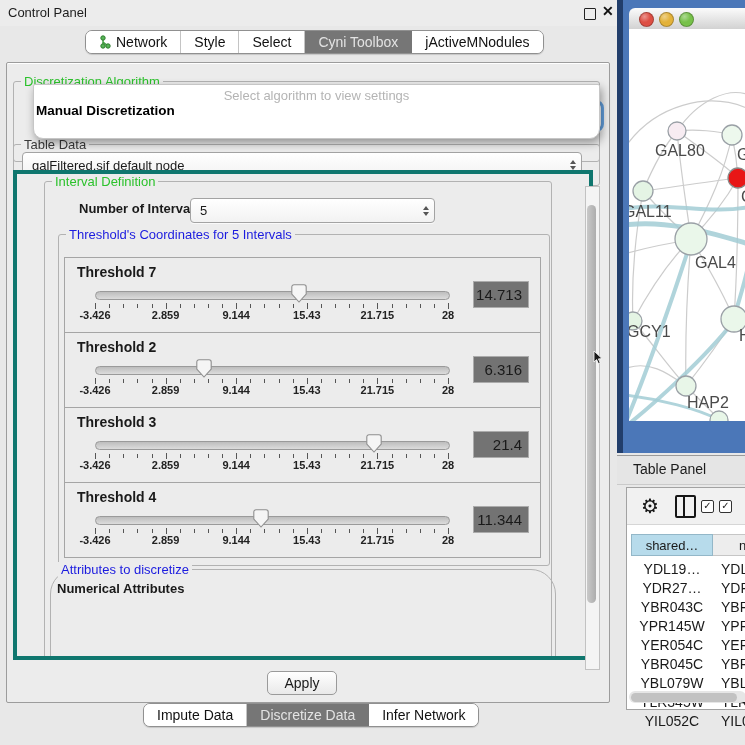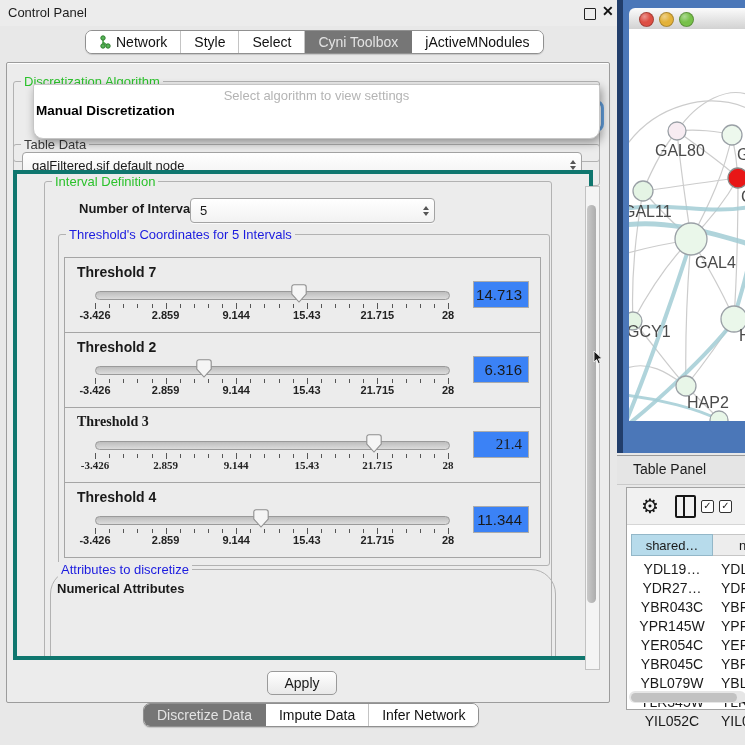--- a/index.html
+++ b/index.html
@@ -41,21 +41,21 @@
   .vscroll .thumb{position:absolute;left:1px;top:18px;width:9px;height:398px;background:linear-gradient(90deg,#c9c9c9,#adadad);border-radius:5px;}
   .bold13{font-weight:bold;font-size:13px;}
   
   .thr-panel{position:absolute;left:47px;width:475px;height:74px;background:#ececec;border:1px solid #a5a5a5;}
   .thr-label{position:absolute;left:12px;top:6px;font-size:14px;font-weight:bold;}
   .thr-track{position:absolute;left:30px;top:33px;width:353px;height:7px;border:1px solid #9a9a9a;border-radius:5px;background:linear-gradient(#bdbdbd,#dcdcdc);}
   .thr-thumb{position:absolute;top:26px;width:16px;height:19px;}
   .ticks{position:absolute;top:45px;left:0;}
   .tick{position:absolute;width:1px;background:#555;}
   .tick-label{position:absolute;top:51px;font-size:11px;font-weight:bold;color:#222;transform:translateX(-50%);white-space:nowrap;}
-  .thr-value{position:absolute;left:408px;top:23px;width:56px;height:27px;background:#3b82f6;border:1px solid #ababab;font-size:15px;display:flex;align-items:center;justify-content:flex-end;padding-right:6px;box-sizing:border-box;}
+  .thr-value{position:absolute;left:408px;top:23px;width:56px;height:27px;background:#737373;border:1px solid #ababab;font-size:15px;display:flex;align-items:center;justify-content:flex-end;padding-right:6px;box-sizing:border-box;}
   
   .attr-list{position:absolute;left:14px;top:35px;width:476px;height:90px;background:#fff;border:1px solid #a9a9a9;font-size:13px;}
   .attr-item{padding:1.5px 0 1.5px 17px;white-space:nowrap;}
   .attr-scroll{position:absolute;right:1px;top:1px;width:13px;height:88px;background:#f0f0f0;border-left:1px solid #d5d5d5;}
   .attr-scroll .thumb{position:absolute;left:2px;top:2px;width:9px;height:40px;background:#b9b9b9;border-radius:5px;}
   .apply-btn{left:267px;top:671px;width:68px;height:22px;background:linear-gradient(#ffffff,#e9e9e9);border:1px solid #9a9a9a;border-radius:5px;font-size:14px;display:flex;align-items:center;justify-content:center;}
   
   .right-bg{left:617px;top:0;width:128px;height:745px;background:#e8e8e8;}
   .net-frame-dark{left:617px;top:0;width:6px;height:453px;background:#223e6b;}
   .net-frame{left:623px;top:0;width:122px;height:453px;background:#4b77b8;}
@@ -236,21 +236,21 @@
           <div class="tick" style="left:383.0px;top:0px;height:6px;"></div>
         </div>
         <div class="tick-label" style="left:30.0px;">-3.426</div>
         <div class="tick-label" style="left:100.6px;">2.859</div>
         <div class="tick-label" style="left:171.2px;">9.144</div>
         <div class="tick-label" style="left:241.8px;">15.43</div>
         <div class="tick-label" style="left:312.4px;">21.715</div>
         <div class="tick-label" style="left:383.0px;">28</div>
         <div class="thr-value">6.316</div>
       </div>
-      <div class="thr-panel" style="top: 233px; font-family: Liberation Serif, serif;">
+      <div class="thr-panel" style="top: 233px;">
         <div class="thr-label">Threshold 3</div>
         <div class="thr-track"></div>
         <svg class="thr-thumb" style="left:300.9px;" viewBox="0 0 16 19">
           <path d="M3,0.8 h10 a2.2,2.2 0 0 1 2.2,2.2 v7 L8,18 L0.8,10 v-7 a2.2,2.2 0 0 1 2.2,-2.2 z" fill="#f5f5f5" stroke="#8f8f8f" stroke-width="1.1"></path>
         </svg>
         <div class="ticks">
           <div class="tick" style="left:30.0px;top:0px;height:6px;"></div>
           <div class="tick" style="left:44.1px;top:1px;height:4px;"></div>
           <div class="tick" style="left:58.2px;top:1px;height:4px;"></div>
           <div class="tick" style="left:72.4px;top:1px;height:4px;"></div>
@@ -334,25 +334,25 @@
     <span class="bold13" style="position:absolute;left:6px;top:11px;">Numerical Attributes</span>
   </div>
 </div>
 <div class="abs vscroll">
     <div class="thumb"></div>
   </div>
 
 <div class="abs apply-btn">Apply</div>
 
 <div class="abs tabrow" style="left:143px;top:703px;">
+    <div class="tab">
+      <span>Impute Data</span>
+    </div>
     <div class="tab active">
       <span>Discretize Data</span>
-    </div>
-    <div class="tab">
-      <span>Impute Data</span>
     </div>
     <div class="tab">
       <span>Infer Network</span>
     </div>
   </div>
 
 <svg class="abs cursor-icon" width="11" height="14" viewBox="0 0 11 14">
   <polygon points="1,0 1,11 3.6,8.6 5.4,12.6 7.2,11.8 5.4,7.9 9,7.6" fill="#1a1a1a" stroke="#fff" stroke-width="0.8"></polygon>
 </svg>
 

